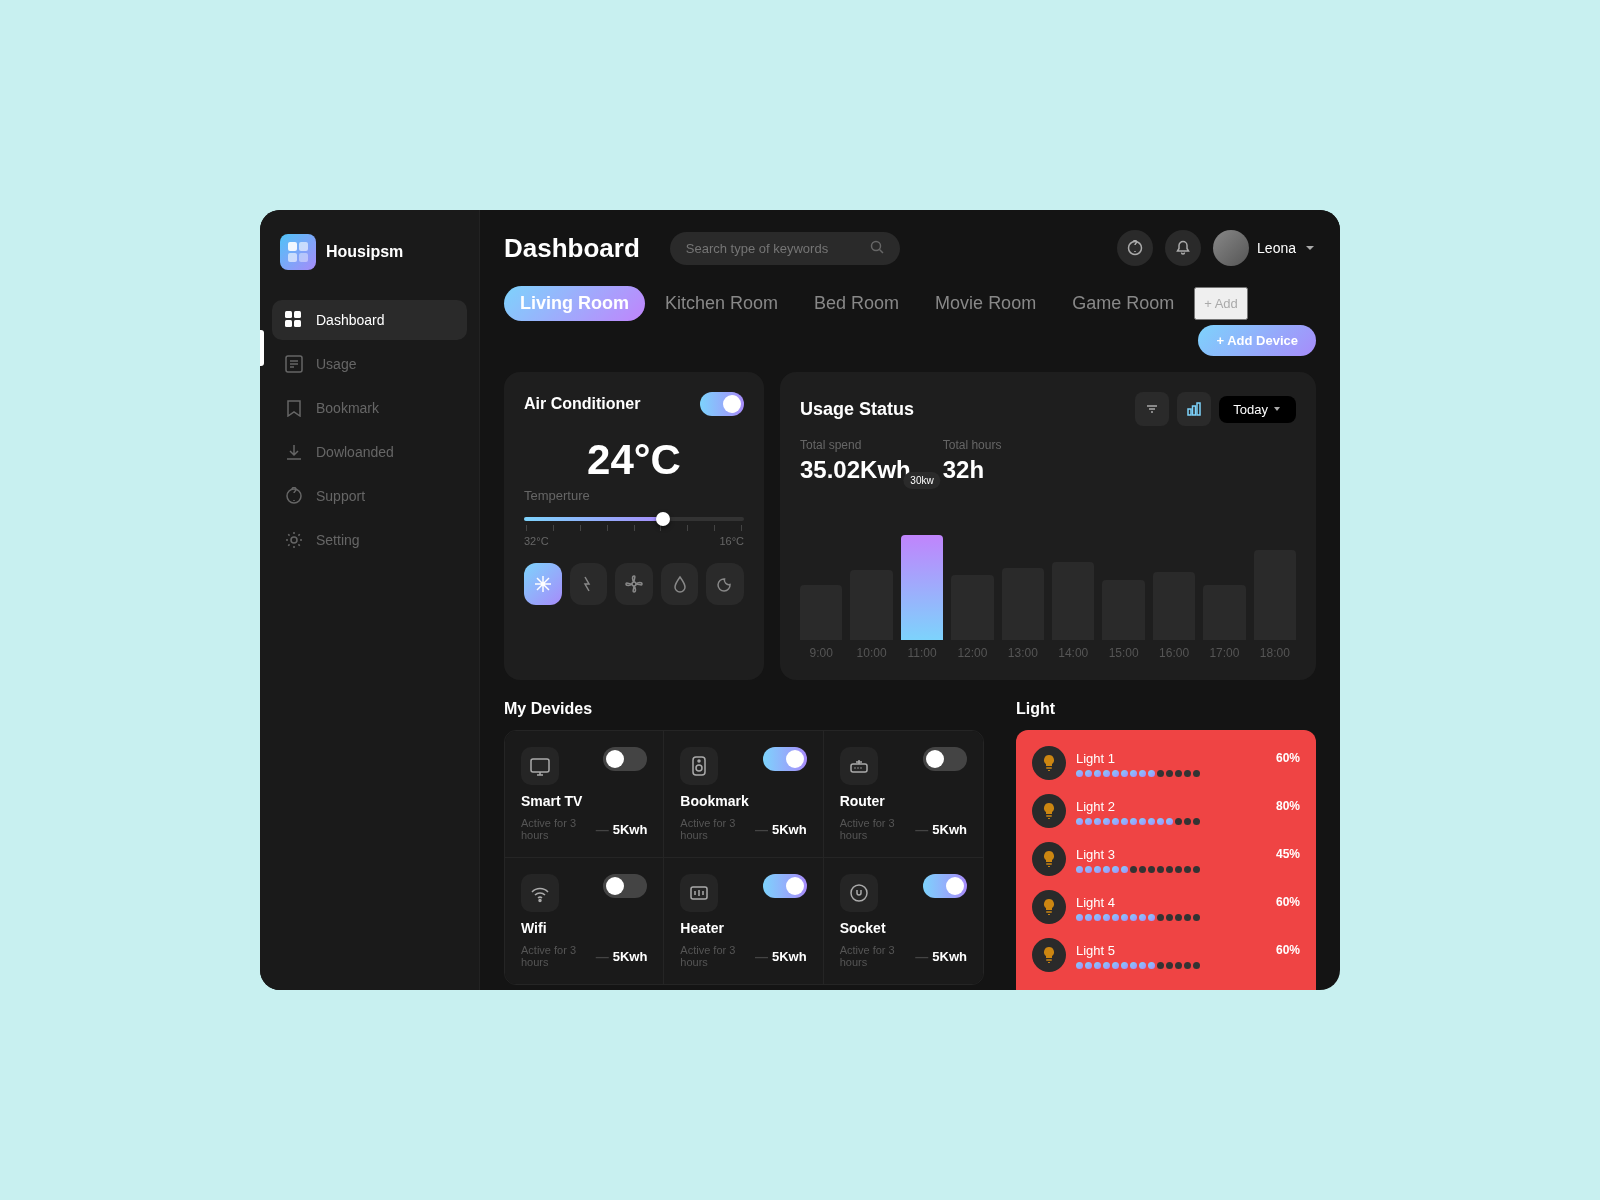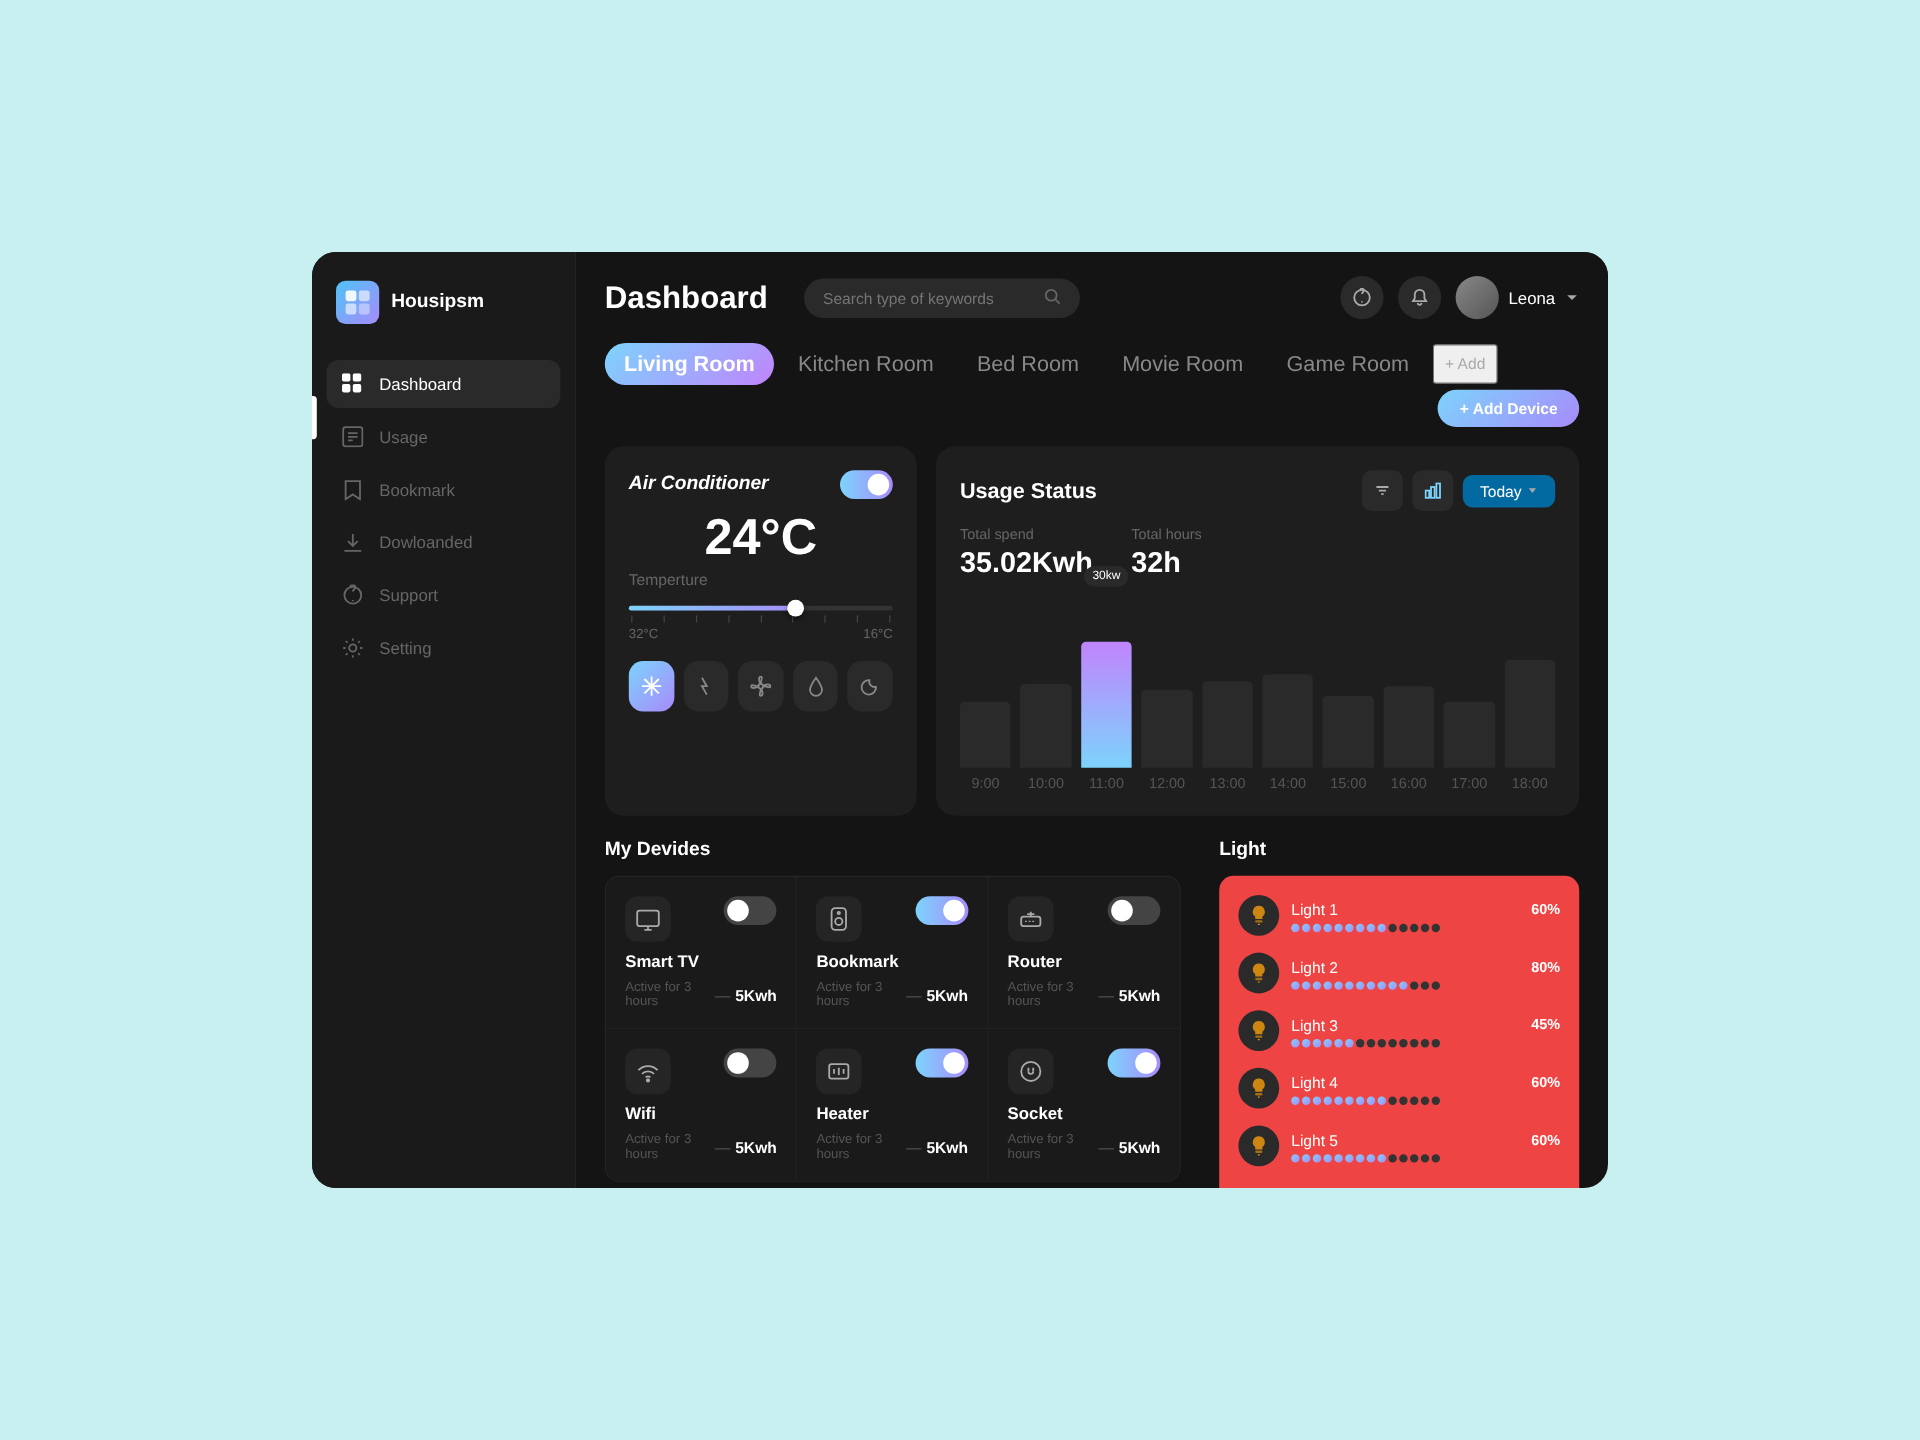--- a/index.html
+++ b/index.html
@@ -220,22 +220,21 @@
     
     .ac-card {
       background: #1e1e1e;
       border-radius: 16px;
       padding: 20px;
     }
     .ac-header {
       display: flex;
       align-items: center;
       justify-content: space-between;
-      margin-bottom: 8px;
-      font-style: italic;
+      margin-bottom: 20px;
     }
     .ac-title {
       color: white;
       font-size: 16px;
       font-weight: 600;
     }
     .toggle-switch {
       width: 44px;
       height: 24px;
       background: linear-gradient(90deg, #7dd3fc, #a78bfa);
@@ -371,21 +370,21 @@
       border-radius: 8px;
       display: flex;
       align-items: center;
       justify-content: center;
       cursor: pointer;
       color: #aaa;
       font-size: 14px;
     }
     .period-btn {
       padding: 6px 14px;
-      background: #0369a1;
+      background: #000000;
       border-radius: 8px;
       color: white;
       font-size: 13px;
       cursor: pointer;
       display: flex;
       align-items: center;
       gap: 4px;
     }
     .usage-stats {
       display: flex;

